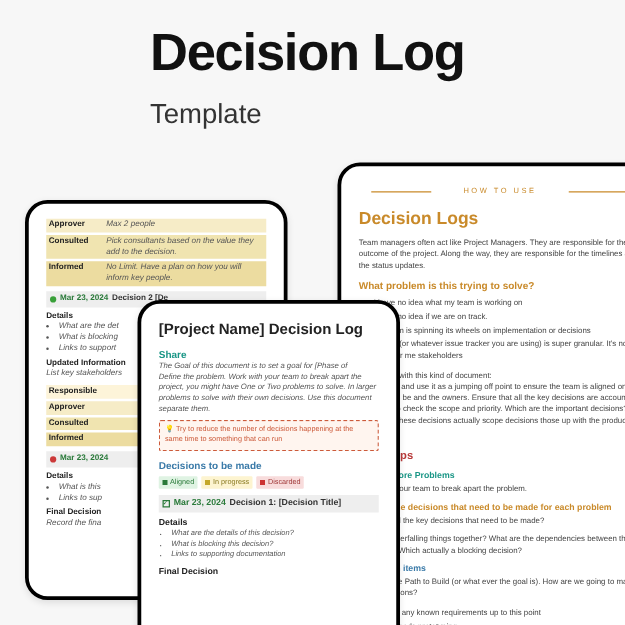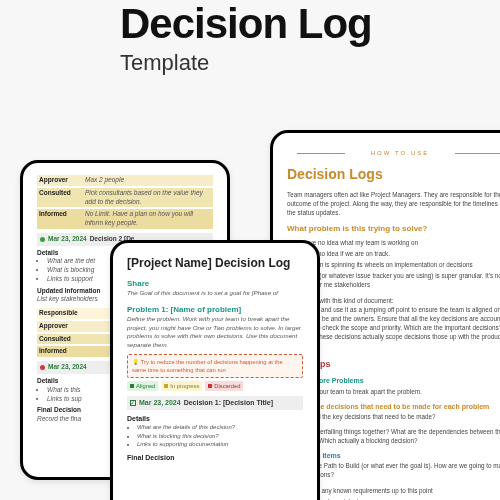--- a/index.html
+++ b/index.html
@@ -6,34 +6,34 @@
   body {
     width: 500px;
     height: 500px;
     background: #f7f7f7;
     font-family: Arial, Helvetica, sans-serif;
     position: relative;
     overflow: hidden;
   }
   .header {
     position: absolute;
-    top: 0;
+    top: 18px;
     left: 120px;
   }
   .header h1 {
     font-size: 42px;
     font-weight: 700;
     color: #111;
     letter-spacing: -1px;
   }
   .header h2 {
     font-size: 22px;
     font-weight: 400;
     color: #333;
-    margin-top: 2px;
+    margin-top: 12px;
   }
   .doc {
     position: absolute;
     background: #fff;
     border: 3px solid #000;
     border-radius: 18px;
     box-shadow: 0 2px 6px rgba(0,0,0,0.1);
     padding: 12px 14px;
     overflow: hidden;
   }
@@ -208,26 +208,26 @@
     <li>Review any known requirements up to this point</li>
     <li>What needs prototyping</li>
 
   </ul>
 </div>
 
 <div class="doc doc2">
   <h3>[Project Name] Decision Log</h3>
   <div class="sec teal">Share</div>
   <div class="body">The Goal of this document is to set a goal for [Phase of</div>
-  <div class="sec teal">Problem 1: [Name of problem]</div>
   <div class="body">Define the problem. Work with your team to break apart the project, you might have One or Two problems to solve. In larger problems to solve with their own decisions. Use this document separate them.</div>
   <div class="callout">
     <span>💡</span>
     <span>Try to reduce the number of decisions happening at the same time to something that can run</span>
   </div>
+  <div class="sec blue">Decisions to be made</div>
   <div class="res-row">
     <div class="chip g">
         <span class="sq"></span>
         <span>Aligned</span>
       </div>
     <div class="chip y">
         <span class="sq"></span>
         <span>In progress</span>
       </div>
     <div class="chip r">

